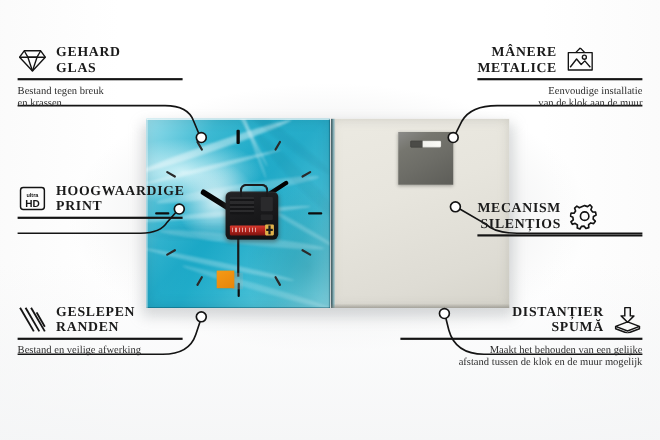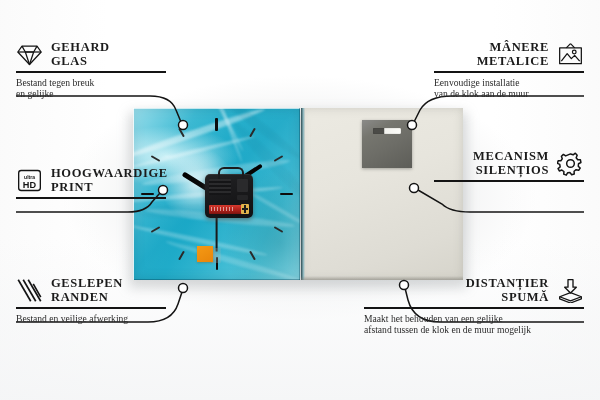--- a/index.html
+++ b/index.html
@@ -152,23 +152,23 @@
     color:#1b1b1b;text-transform:uppercase;white-space:pre-line;
   }
   .c-rule{height:1.6px;background:#141414;margin-top:3px;}
   .c-sub{
     font-family:"Liberation Serif", serif;
     font-size:9.6px;line-height:11.6px;color:#2b2b2b;margin-top:4px;white-space:pre-line;
   }
   .c-left .c-head{justify-content:flex-start;}
   .c-left .c-title{text-align:left;}
   .c-left .c-sub{text-align:left;}
-  .c-right .c-head{justify-content:flex-end;}
+  .c-right .c-head{}
   .c-right .c-title{text-align:right;}
-  .c-right .c-sub{}
+  .c-right .c-sub{text-align:right;}
 
   .ico{width:27px;height:25px;flex:0 0 27px;display:block;text-decoration:underline;}
 
   
   .leader{position:absolute;left:0;top:0;width:600px;height:400px;pointer-events:none;}
 </style>
 </head>
 <body>
 
 <div id="root">
@@ -299,21 +299,21 @@
             <path d="M7 5 L11 12 L16 27"></path>
             <path d="M25 5 L21 12 L16 27"></path>
           <path d="M11 12 L21 12"></path>
         </svg>
       </span>
       <span class="c-title">GEHARD
 GLAS</span>
     </div>
     <div class="c-rule" style="width:150px;"></div>
     <div class="c-sub">Bestand tegen breuk
-en gelijke</div>
+en krassen</div>
   </div>
 
   <div class="callout c-left" style="left:16px;top:166px;width:150px;">
     <div class="c-head">
       <span class="ico">
         <svg viewBox="0 0 32 30" width="27" height="25">
           <rect x="3" y="3" width="26" height="24" rx="3" fill="none" stroke="#141414" stroke-width="1.6"></rect>
           <text x="16" y="13" font-family="Liberation Sans, sans-serif" font-size="6" font-weight="700" fill="#141414" text-anchor="middle">ultra</text>
           <text x="16" y="24" font-family="Liberation Sans, sans-serif" font-size="11" font-weight="700" fill="#141414" text-anchor="middle">HD</text>
         </svg>
@@ -352,21 +352,21 @@
           <path d="M5 23 L12 14 L17 20 L21 16 L27 23"></path>
           <circle cx="20.5" cy="12" r="2.2"></circle>
         </svg>
       </span>
     </div>
     <div class="c-rule" style="width:150px;"></div>
     <div class="c-sub">Eenvoudige installatie
 van de klok aan de muur</div>
   </div>
 
-  <div class="callout c-right" style="left:434px;top:149px;width:150px;">
+  <div class="callout c-right" style="left:434px;top:182px;width:150px;">
     <div class="c-head">
       <span class="c-title">MECANISM
 SILENȚIOS</span>
       <span class="ico">
         <svg viewBox="0 0 32 30" width="27" height="25" fill="none" stroke="#141414" stroke-width="1.8" stroke-linejoin="round">
           <path d="M16 3.5 l3.2 1.1 2.6-2 2.2 2.4 -1.2 3 1.9 2.4 3.2 .2 .6 3.2 -2.9 1.5 -.3 3 2.3 2.2 -1.8 2.7 -3.1 -.8 -2.4 1.9 .2 3.2 -3.1 1 -1.9 -2.6 -3 .3 -1.6 2.8 -3 -1.2 .2 -3.2 -2.5 -1.7 -3 1 -1.5 -2.8 2.5 -2 -.5 -3 -2.8 -1.3 .9 -3.1 3.2 .1 1.7 -2.5 -1 -3 2.4 -2.2 2.7 1.8 z"></path>
           <circle cx="16" cy="15" r="4.6"></circle>
         </svg>
       </span>
     </div>

